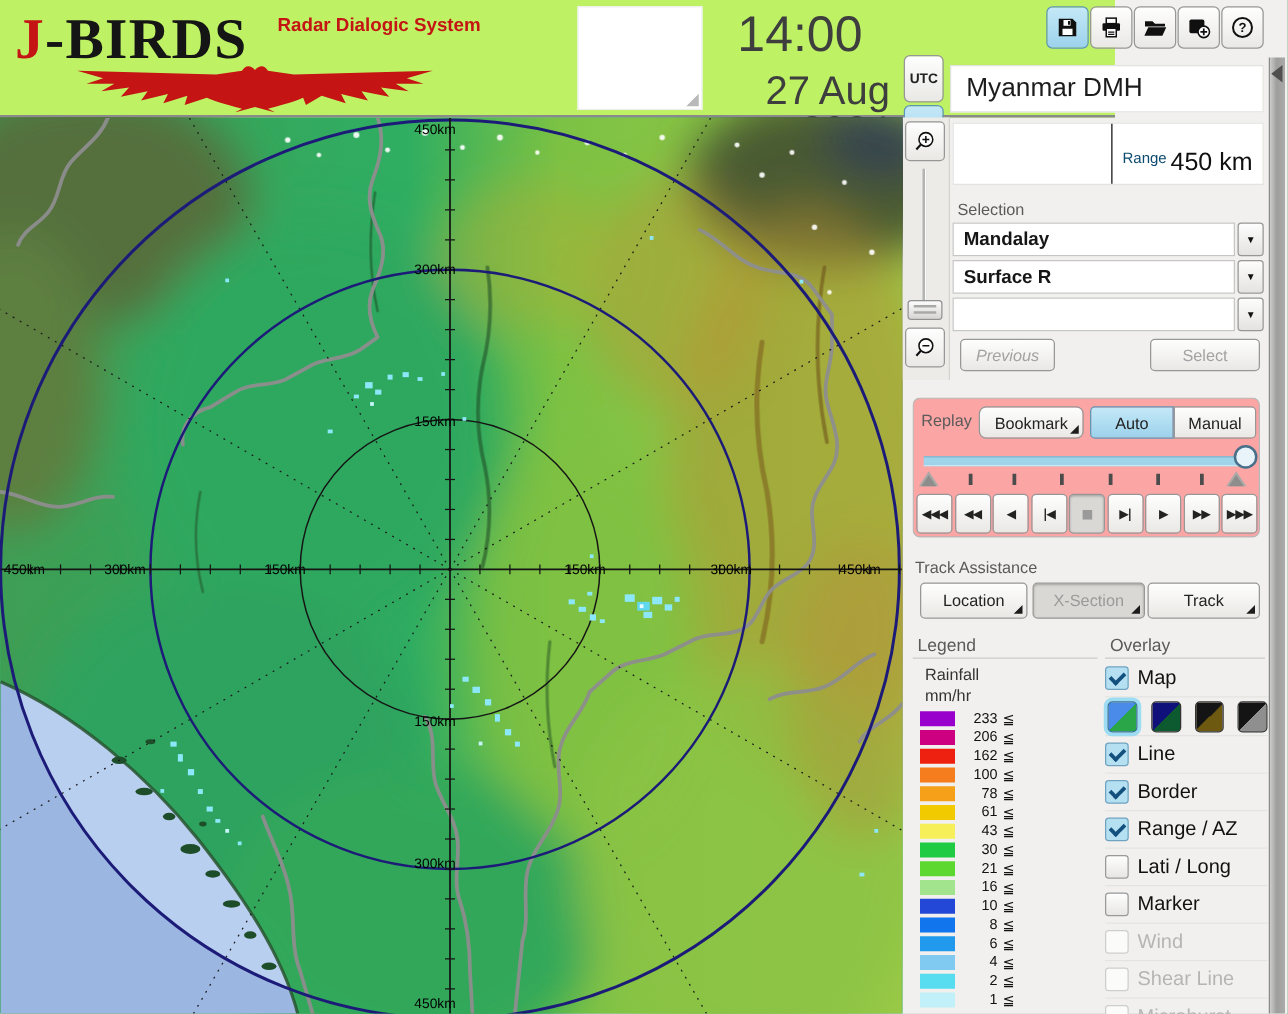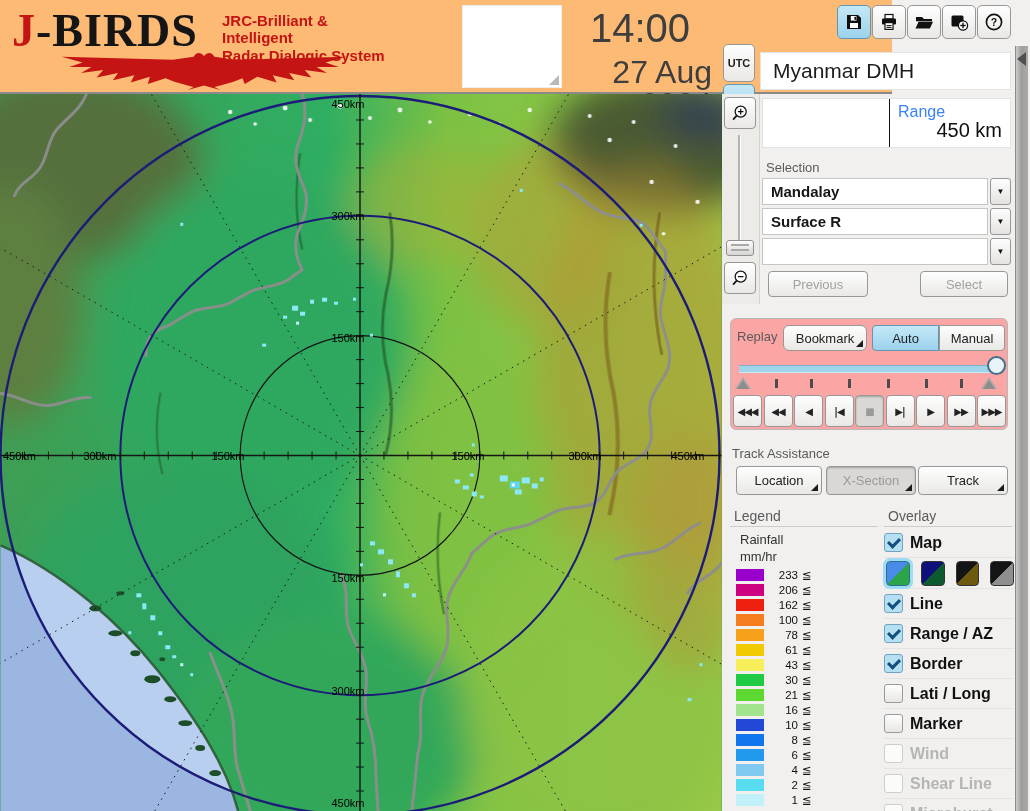--- a/index.html
+++ b/index.html
@@ -1,20 +1,20 @@
 <!DOCTYPE html>
 <html><head>
 <meta charset="utf-8">
 <style>
   html,body{margin:0;padding:0;background:#d8d8d8;}
   #app{position:relative;width:1030px;height:811px;overflow:hidden;background:#f1f0ee;
        font-family:"Liberation Sans","DejaVu Sans",sans-serif;color:#222;}
   .abs{position:absolute;box-sizing:border-box;}
   
-  .header{position:absolute;left:0;top:0;width:892px;height:92px;background:#fdba74;
+  .header{position:absolute;left:0;top:0;width:892px;height:92px;background:#bef264;
           border-bottom:2px solid #8a8a8a;}
   .logo-title{font-family:"Liberation Serif","DejaVu Serif",serif;font-weight:bold;
               font-size:46px;letter-spacing:1px;line-height:1;}
   .logo-j{color:#c41414;}
   .logo-rest{color:#151515;}
   .tagline{color:#c41414;font-weight:bold;font-size:15px;line-height:1.15;letter-spacing:0px;}
   .clock-time{font-size:40px;color:#3e3e3e;line-height:1;text-align:right;}
   .clock-date{font-size:32px;color:#3e3e3e;line-height:1;text-align:right;}
   .blankbox{background:#fff;border:1px solid #eee;}
   .resize-tri{position:absolute;right:2px;bottom:2px;width:0;height:0;
@@ -46,21 +46,21 @@
            border-right:8px solid transparent;border-bottom:12px solid #a9a9a7;}
   .end-tri:after{content:"";position:absolute;left:-6px;top:3px;width:0;height:0;
            border-left:6px solid transparent;border-right:6px solid transparent;border-bottom:9px solid #8d8d8b;}
   .pb-btn{width:29px;height:32px;font-family:"DejaVu Sans",sans-serif;font-size:10px;
           letter-spacing:-1px;font-weight:600;padding:0;}
   .legend-row{display:flex;align-items:center;height:15px;}
   .legend-swatch{width:28px;height:12px;display:inline-block;}
   .legend-value{display:inline-block;width:34px;text-align:right;font-size:11.5px;color:#111;}
   .legend-leq{font-family:"DejaVu Sans",sans-serif;font-size:11.5px;color:#111;margin-left:4px;}
   .ov-row{display:flex;align-items:center;height:29px;border-bottom:1px solid #e3e3e1;}
-  .ov-label{font-size:16px;font-weight:bold;color:#111;margin-left:7px;white-space:nowrap;}
+  .ov-label{font-size:16px;font-weight:normal;color:#111;margin-left:7px;white-space:nowrap;}
   .ov-row.disabled .ov-label{color:#b5b5b3;}
   .ov-cb{width:17px;height:17px;border:1px solid #999;border-radius:3px;
          background:linear-gradient(#fefefe,#e7e6e4);display:flex;align-items:center;justify-content:center;}
   .ov-cb.checked{background:#b5e0f2;border-color:#6fa3c0;}
   .ov-row.disabled .ov-cb{background:#fbfbfa;border-color:#cecece;}
   .check{width:9px;height:5px;border-left:3px solid #13507e;border-bottom:3px solid #13507e;
          transform:rotate(-45deg) translate(1px,-1px);}
   .map-style-row{display:flex;align-items:center;height:30px;gap:11px;border-bottom:1px solid #e3e3e1;
                  padding-left:2px;}
   .map-style{width:23px;height:23px;border-radius:4px;border:1px solid #333;}
@@ -82,21 +82,20 @@
 <body>
 
 <div id="app">
 
   <div class="header">
     <div class="abs" style="left:10px;top:4px;width:392px;height:86px;">
       <div class="abs logo-title" style="left:2px;top:4px;">
         <span class="logo-j">J</span><span class="logo-rest">-BIRDS</span>
       </div>
       <div class="abs tagline" style="left:212px;top:8px;width:180px;">
-        <div>JRC-Brilliant &amp; Intelligent</div>
         <div>Radar  Dialogic  System</div>
       </div>
       <svg class="abs" style="left:0;top:46px;" width="388" height="40" viewBox="0 0 400 54">
         <path fill="#c41414" d="M200 8 C195 2 189 3 186 9 L158 13 L8 9 L36 17 L18 23 L48 23 L34 31 L64 27 L55 37 L84 31 L77 41 L106 34 L101 44 L127 36 L124 46 L148 38 C162 44 176 47 186 50 L178 54 L200 48 L222 54 L214 50 C224 47 238 44 252 38 L255 46 L272 36 L298 44 L293 34 L322 41 L315 31 L345 37 L336 27 L366 31 L352 23 L382 23 L364 17 L392 9 L242 13 L214 9 C211 3 205 2 200 8 Z"></path>
       </svg>
     </div>
 
     <div class="abs blankbox" style="left:462px;top:5px;width:100px;height:83px;">
       <span class="resize-tri"></span>
     </div>
@@ -408,41 +407,41 @@
     <svg width="26" height="26" viewBox="0 0 26 26">
       <circle cx="14" cy="11" r="8" fill="#fdfdfd" stroke="#101010" stroke-width="1.8"></circle>
       <line x1="10" y1="11" x2="18" y2="11" stroke="#101010" stroke-width="1.8"></line>
       <line x1="8.2" y1="16.8" x2="3" y2="22.5" stroke="#101010" stroke-width="2.4"></line>
     </svg>
   </button>
 
   <div class="abs whitebox" style="left:762px;top:98px;width:249px;height:50px;display:flex;">
     <div style="width:126px;border-right:1px solid #111;"></div>
     <div style="flex:1;position:relative;">
-      <div class="abs" style="left:8px;top:4px;font-size:16px;color:#3b82f6;">Range</div>
+      <div class="abs" style="left:8px;top:20px;font-size:12px;color:#0c4a6e;">Range</div>
       <div class="abs" style="right:8px;top:20px;font-size:20px;color:#101010;">450 km</div>
     </div>
   </div>
 
   <div class="abs panel-label" style="left:766px;top:160px;">Selection</div>
 
   <div class="abs" style="left:762px;top:178px;width:249px;height:27px;display:flex;gap:2px;">
     <span class="dd-field" style="flex:1;">Mandalay</span>
     <span class="dd-btn">▼</span>
   </div>
   <div class="abs" style="left:762px;top:208px;width:249px;height:27px;display:flex;gap:2px;">
     <span class="dd-field" style="flex:1;">Surface R</span>
     <span class="dd-btn">▼</span>
   </div>
   <div class="abs" style="left:762px;top:238px;width:249px;height:27px;display:flex;gap:2px;">
     <span class="dd-field" style="flex:1;"></span>
     <span class="dd-btn">▼</span>
   </div>
 
-  <button class="abs btn disabled" style="left:768px;top:271px;width:100px;height:26px;">Previous</button>
+  <button class="abs btn disabled" style="left:768px;top:271px;width:76px;height:26px;font-style:italic;">Previous</button>
   <button class="abs btn disabled" style="left:920px;top:271px;width:88px;height:26px;">Select</button>
 
   <div class="abs groupbox" style="left:730px;top:318px;width:278px;height:112px;">
     <div class="abs panel-label" style="left:6px;top:10px;">Replay</div>
     <button class="abs btn" style="left:52px;top:6px;width:84px;height:26px;border-radius:6px;">
       <span>Bookmark</span>
       <span class="corner-tri"></span>
     </button>
     <button class="abs btn activeblue" style="left:141px;top:6px;width:67px;height:26px;border-radius:4px 0 0 4px;">Auto</button>
     <button class="abs btn" style="left:208px;top:6px;width:66px;height:26px;border-radius:0 4px 4px 0;">Manual</button>
@@ -592,27 +591,27 @@
       <div class="ov-row">
         <span class="ov-cb checked">
           <span class="check"></span>
         </span>
         <span class="ov-label">Line</span>
       </div>
       <div class="ov-row">
         <span class="ov-cb checked">
           <span class="check"></span>
         </span>
-        <span class="ov-label">Range / AZ</span>
+        <span class="ov-label">Border</span>
       </div>
       <div class="ov-row">
         <span class="ov-cb checked">
           <span class="check"></span>
         </span>
-        <span class="ov-label">Border</span>
+        <span class="ov-label">Range / AZ</span>
       </div>
       <div class="ov-row">
         <span class="ov-cb"></span>
         <span class="ov-label">Lati / Long</span>
       </div>
       <div class="ov-row">
         <span class="ov-cb"></span>
         <span class="ov-label">Marker</span>
       </div>
       <div class="ov-row disabled">

